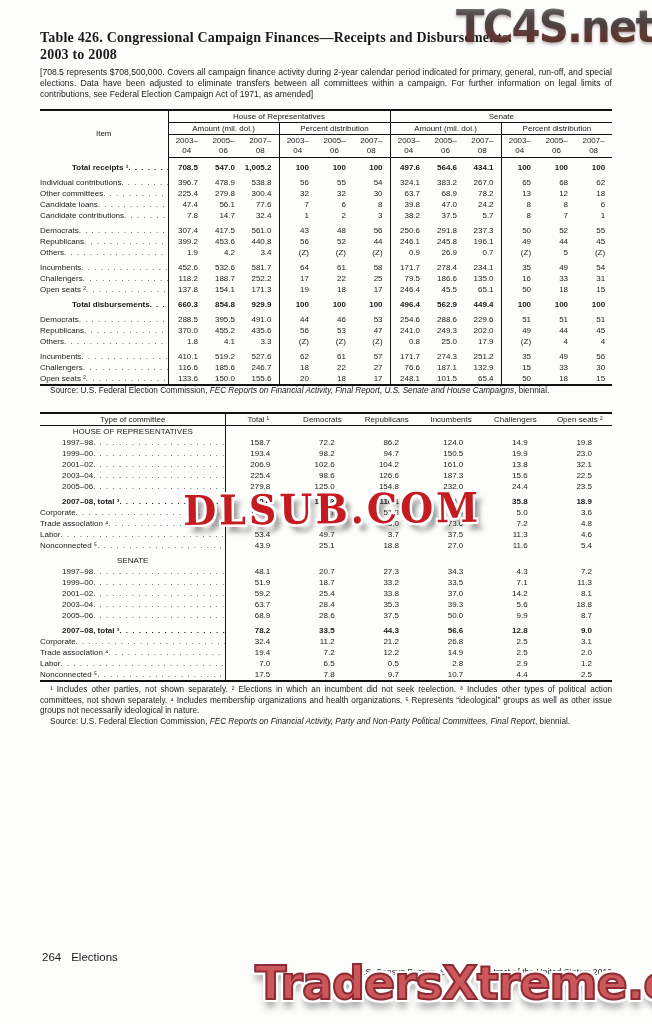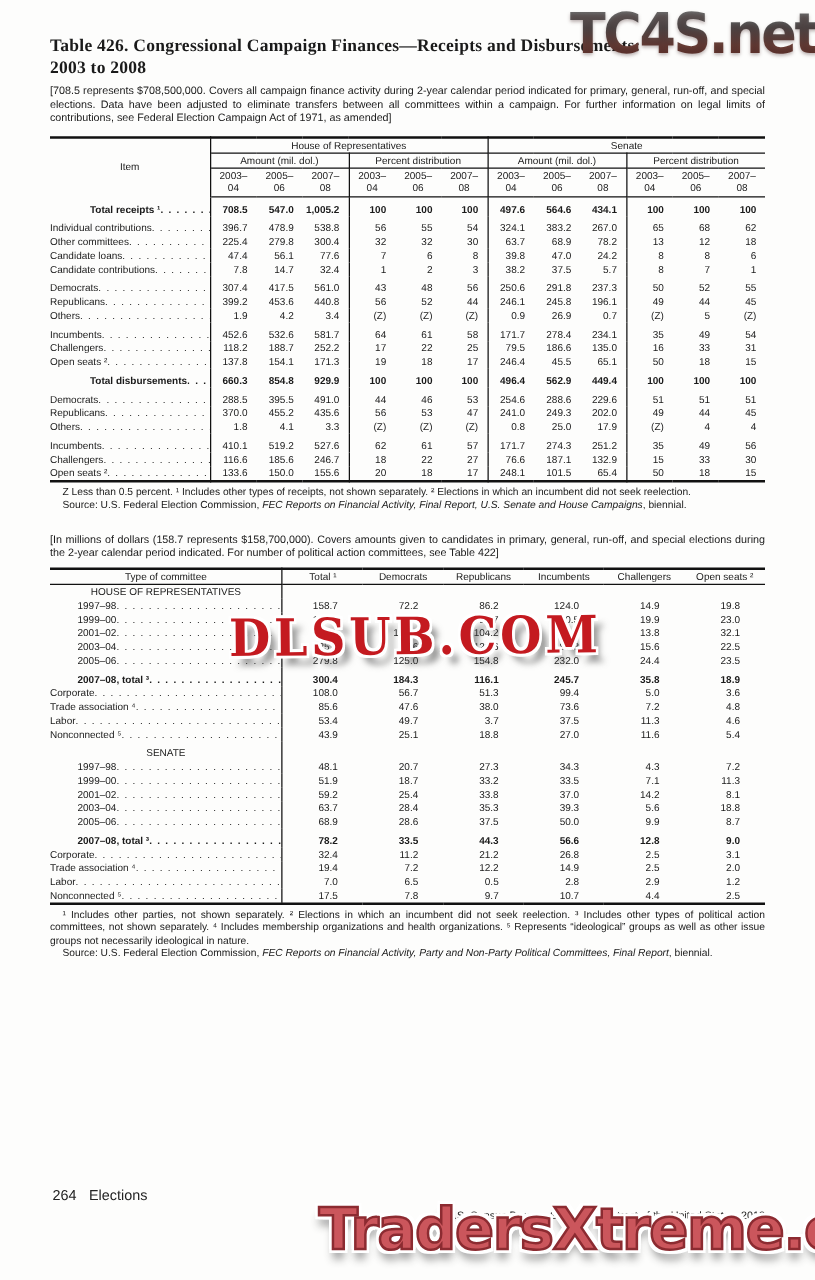--- a/index.html
+++ b/index.html
@@ -486,25 +486,23 @@
             <td class="num">248.1</td>
             <td class="num">101.5</td>
             <td class="num vr">65.4</td>
             <td class="num">50</td>
             <td class="num">18</td>
             <td class="num">15</td>
           </tr>
         </tbody>
     </table>
 
-    <p class="fnote">Z Less than 0.5 percent. ¹ Includes other types of receipts, not shown separately. ² Elections in which an incumbent did not seek reelection.</p>
     <p class="src"><span>Source: U.S. Federal Election Commission, </span><span class="it">FEC Reports on Financial Activity, Final Report, U.S. Senate and House Campaigns</span><span>, biennial.</span></p>
 
     <div class="t427block">
-      <p class="headnote">[In millions of dollars (158.7 represents $158,700,000). Covers amounts given to candidates in primary, general, run-off, and special elections during the 2-year calendar period indicated. For number of political action committees, see Table 422]</p>
 
       <table id="t427">
         <colgroup>
           <col class="c-item">
           <col class="c-num">
             <col class="c-num">
             <col class="c-num">
             <col class="c-num">
             <col class="c-num">
             <col class="c-num">

